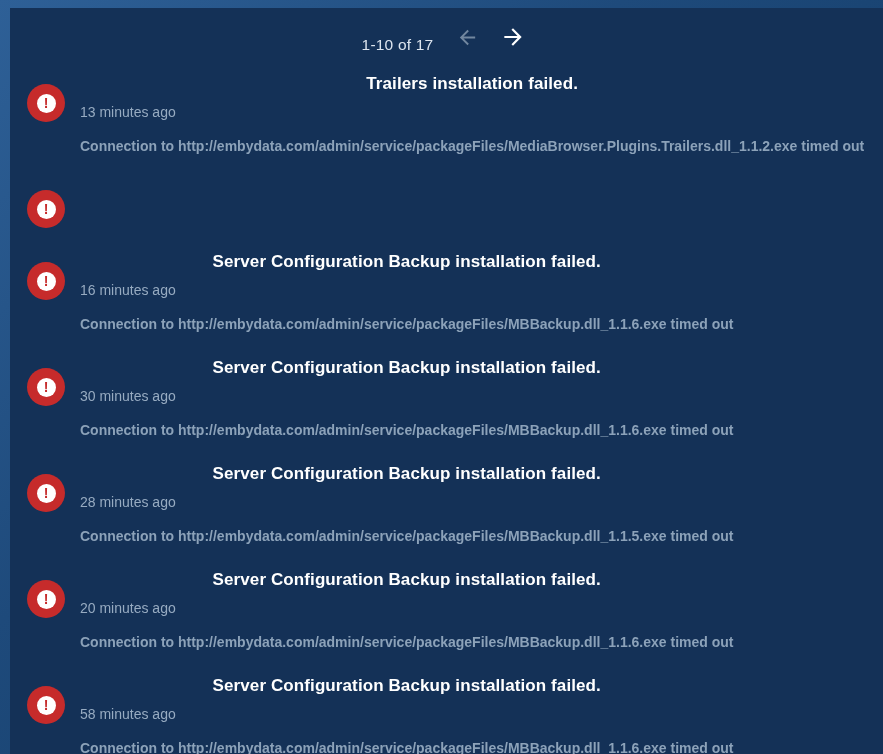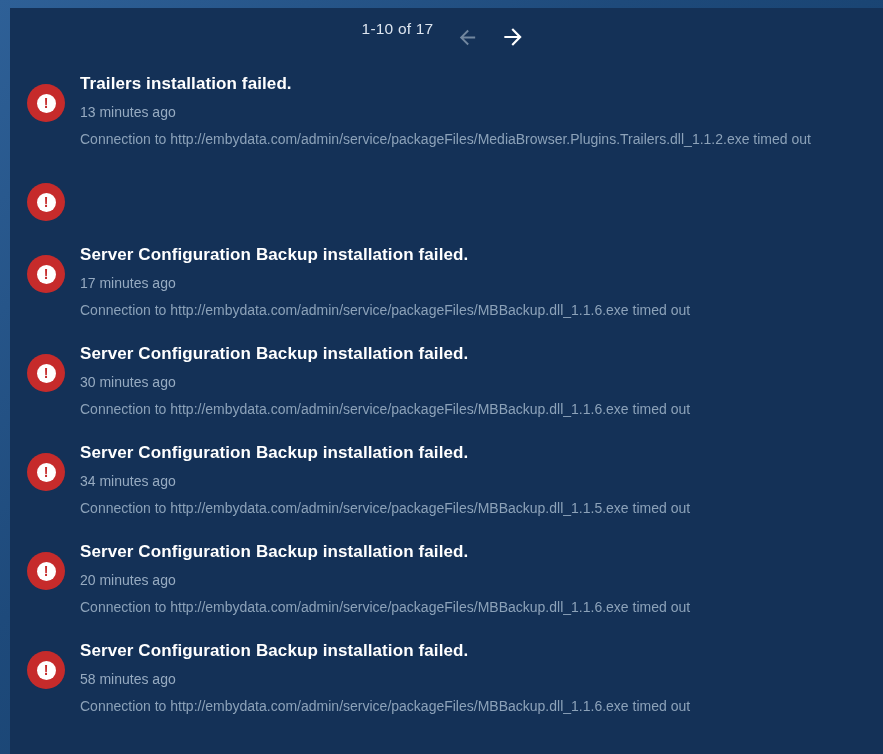--- a/index.html
+++ b/index.html
@@ -21,21 +21,21 @@
     top: 8px;
     right: 0;
     bottom: 0;
     background: #143157;
     padding: 12px 0 0 17px;
     overflow: hidden;
   }
   .paging {
     height: 34px;
     display: flex;
-    align-items: flex-start;
+    align-items: flex-end;
     justify-content: center;
     margin-bottom: 19px;
     padding-right: 17px;
   }
   .range {
     color: #dde5ef;
     font-size: 15.5px;
     letter-spacing: 0.2px;
     margin-right: 16px;
   }
@@ -92,33 +92,35 @@
     line-height: 1;
     transform: translateY(-0.5px);
   }
   .texts { min-width: 0; }
   .title {
     color: #ffffff;
     font-size: 17px;
     font-weight: 700;
     line-height: 22px;
     letter-spacing: 0.1px;
+    text-align: center;
   }
   .time {
     color: #97abc1;
     font-size: 14px;
     line-height: 20px;
     margin-top: 7px;
   }
   .detail {
     color: #8ca2b9;
     font-size: 14px;
     line-height: 20px;
-    margin-top: 7px;
+    margin-top: 14px;
     white-space: nowrap;
+    font-weight: bold;
   }
 </style>
 </head>
 <body>
 
 <div class="page">
   <div class="panel">
 
     <div class="paging">
       <span class="range">1-10 of 17</span>
@@ -157,21 +159,21 @@
   </div>
 
   <div class="item">
     <div class="icon-wrap">
       <div class="icon-inner">
         <span class="excl">!</span>
       </div>
     </div>
     <div class="texts">
       <div class="title">Server Configuration Backup installation failed.</div>
-      <div class="time">17 minutes ago</div>
+      <div class="time">16 minutes ago</div>
       <div class="detail">Connection to http://embydata.com/admin/service/packageFiles/MBBackup.dll_1.1.6.exe timed out</div>
     </div>
   </div>
 
   <div class="item">
     <div class="icon-wrap">
       <div class="icon-inner">
         <span class="excl">!</span>
       </div>
     </div>
@@ -183,21 +185,21 @@
   </div>
 
   <div class="item">
     <div class="icon-wrap">
       <div class="icon-inner">
         <span class="excl">!</span>
       </div>
     </div>
     <div class="texts">
       <div class="title">Server Configuration Backup installation failed.</div>
-      <div class="time">34 minutes ago</div>
+      <div class="time">28 minutes ago</div>
       <div class="detail">Connection to http://embydata.com/admin/service/packageFiles/MBBackup.dll_1.1.5.exe timed out</div>
     </div>
   </div>
 
   <div class="item">
     <div class="icon-wrap">
       <div class="icon-inner">
         <span class="excl">!</span>
       </div>
     </div>

